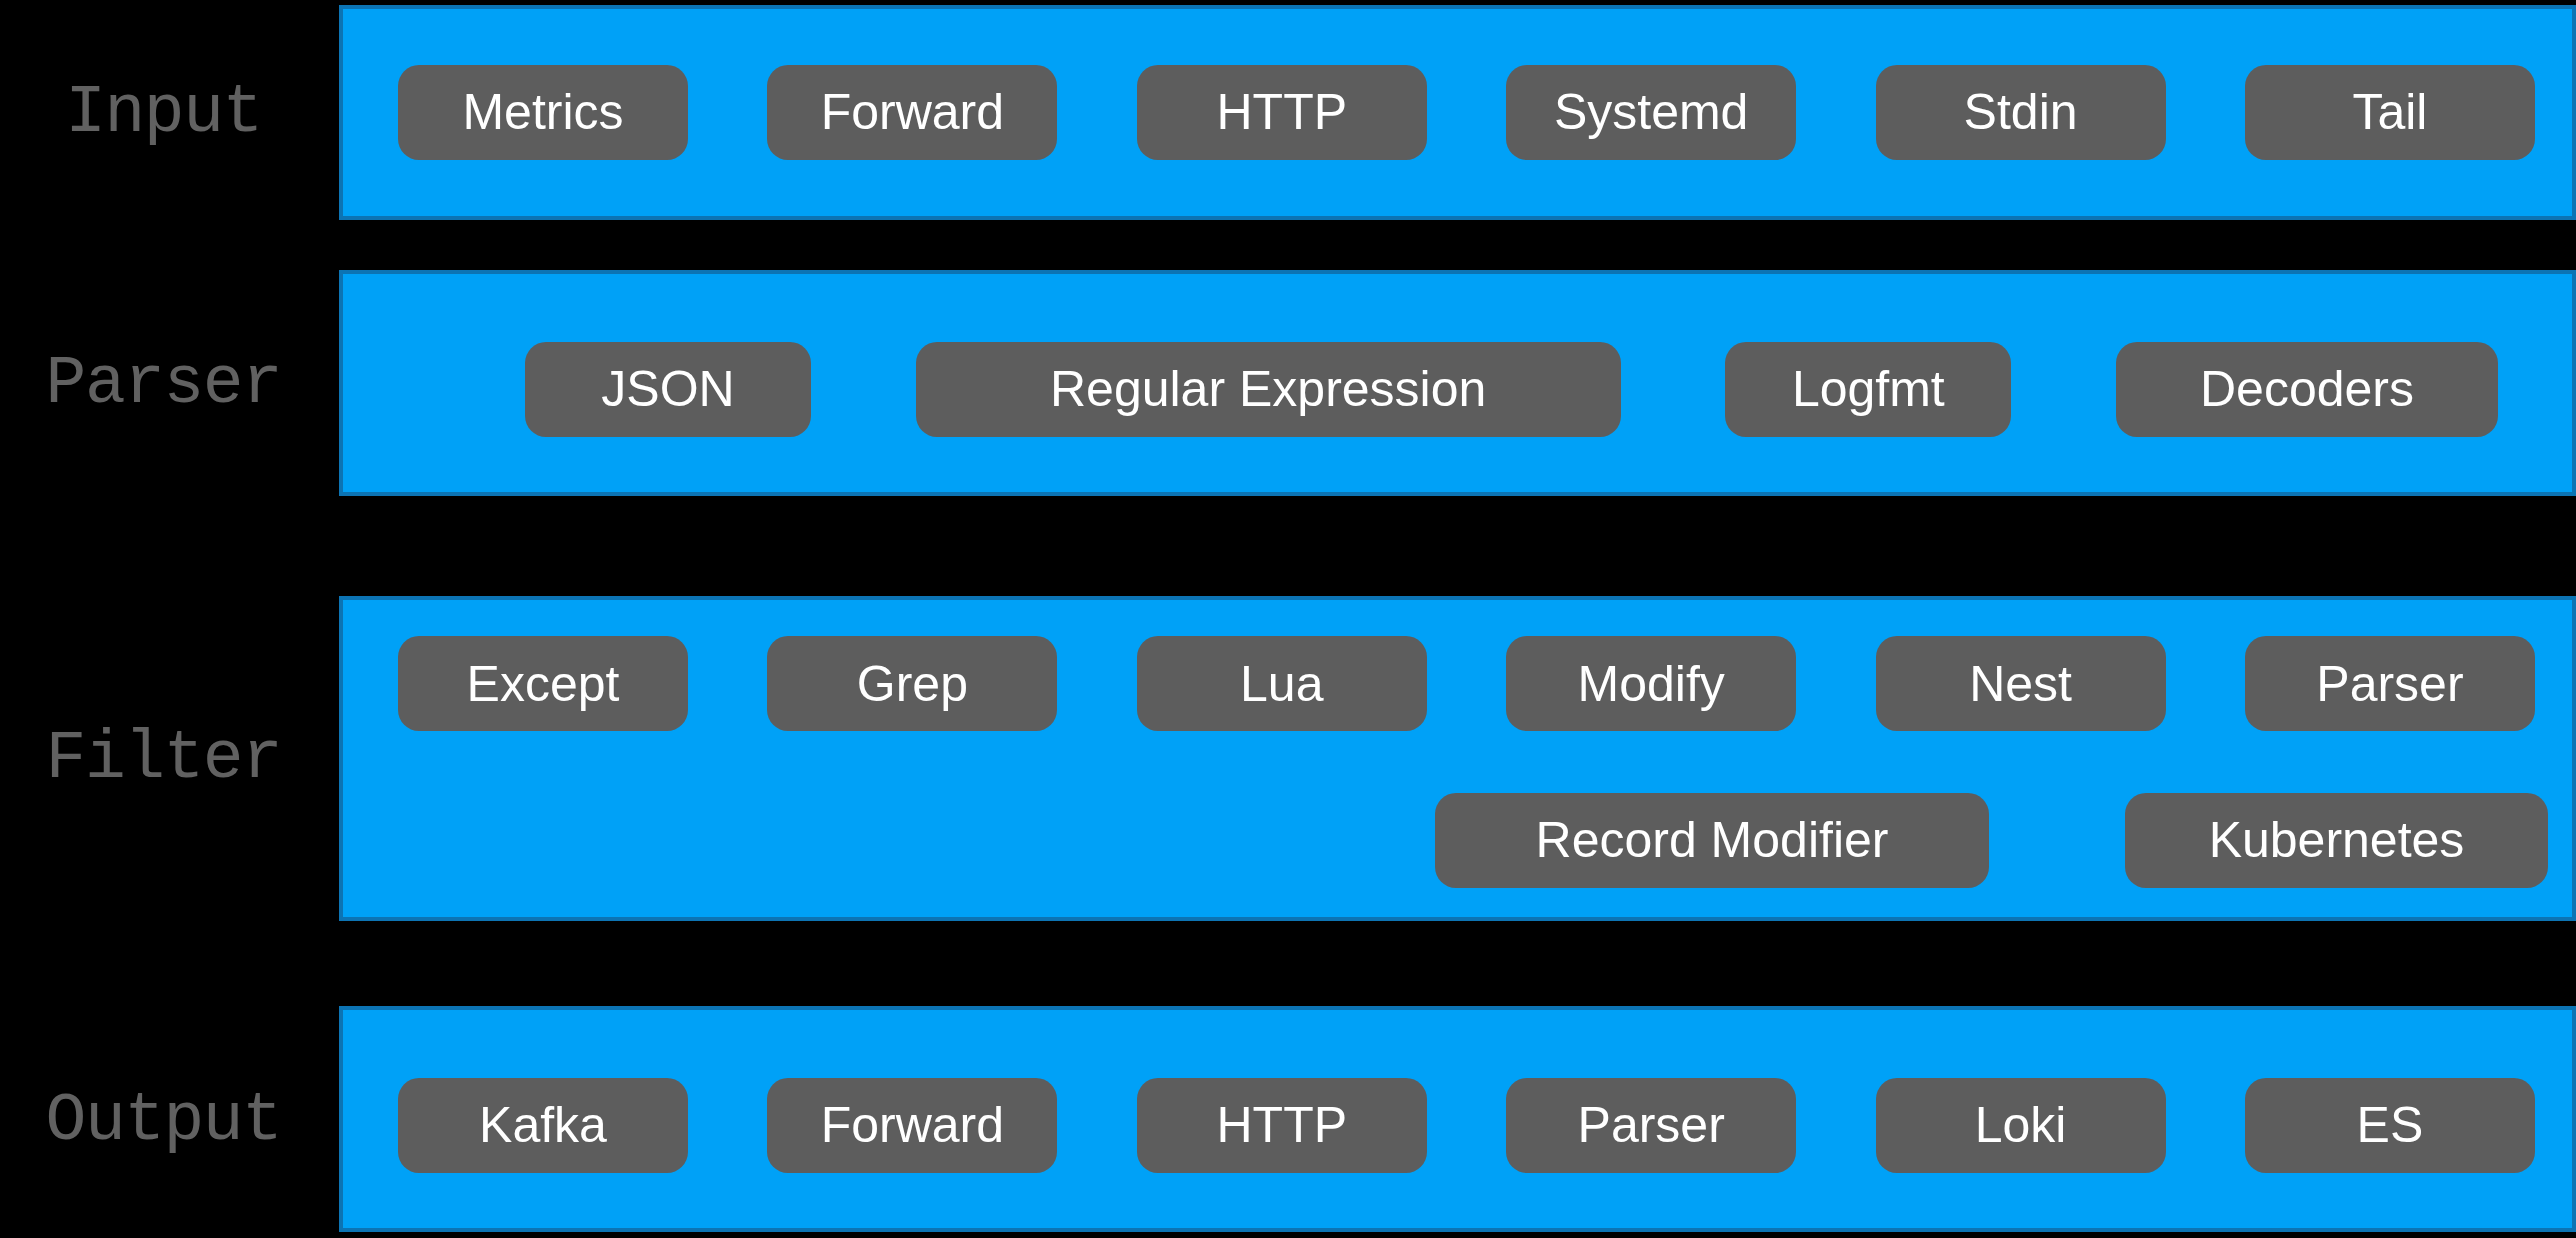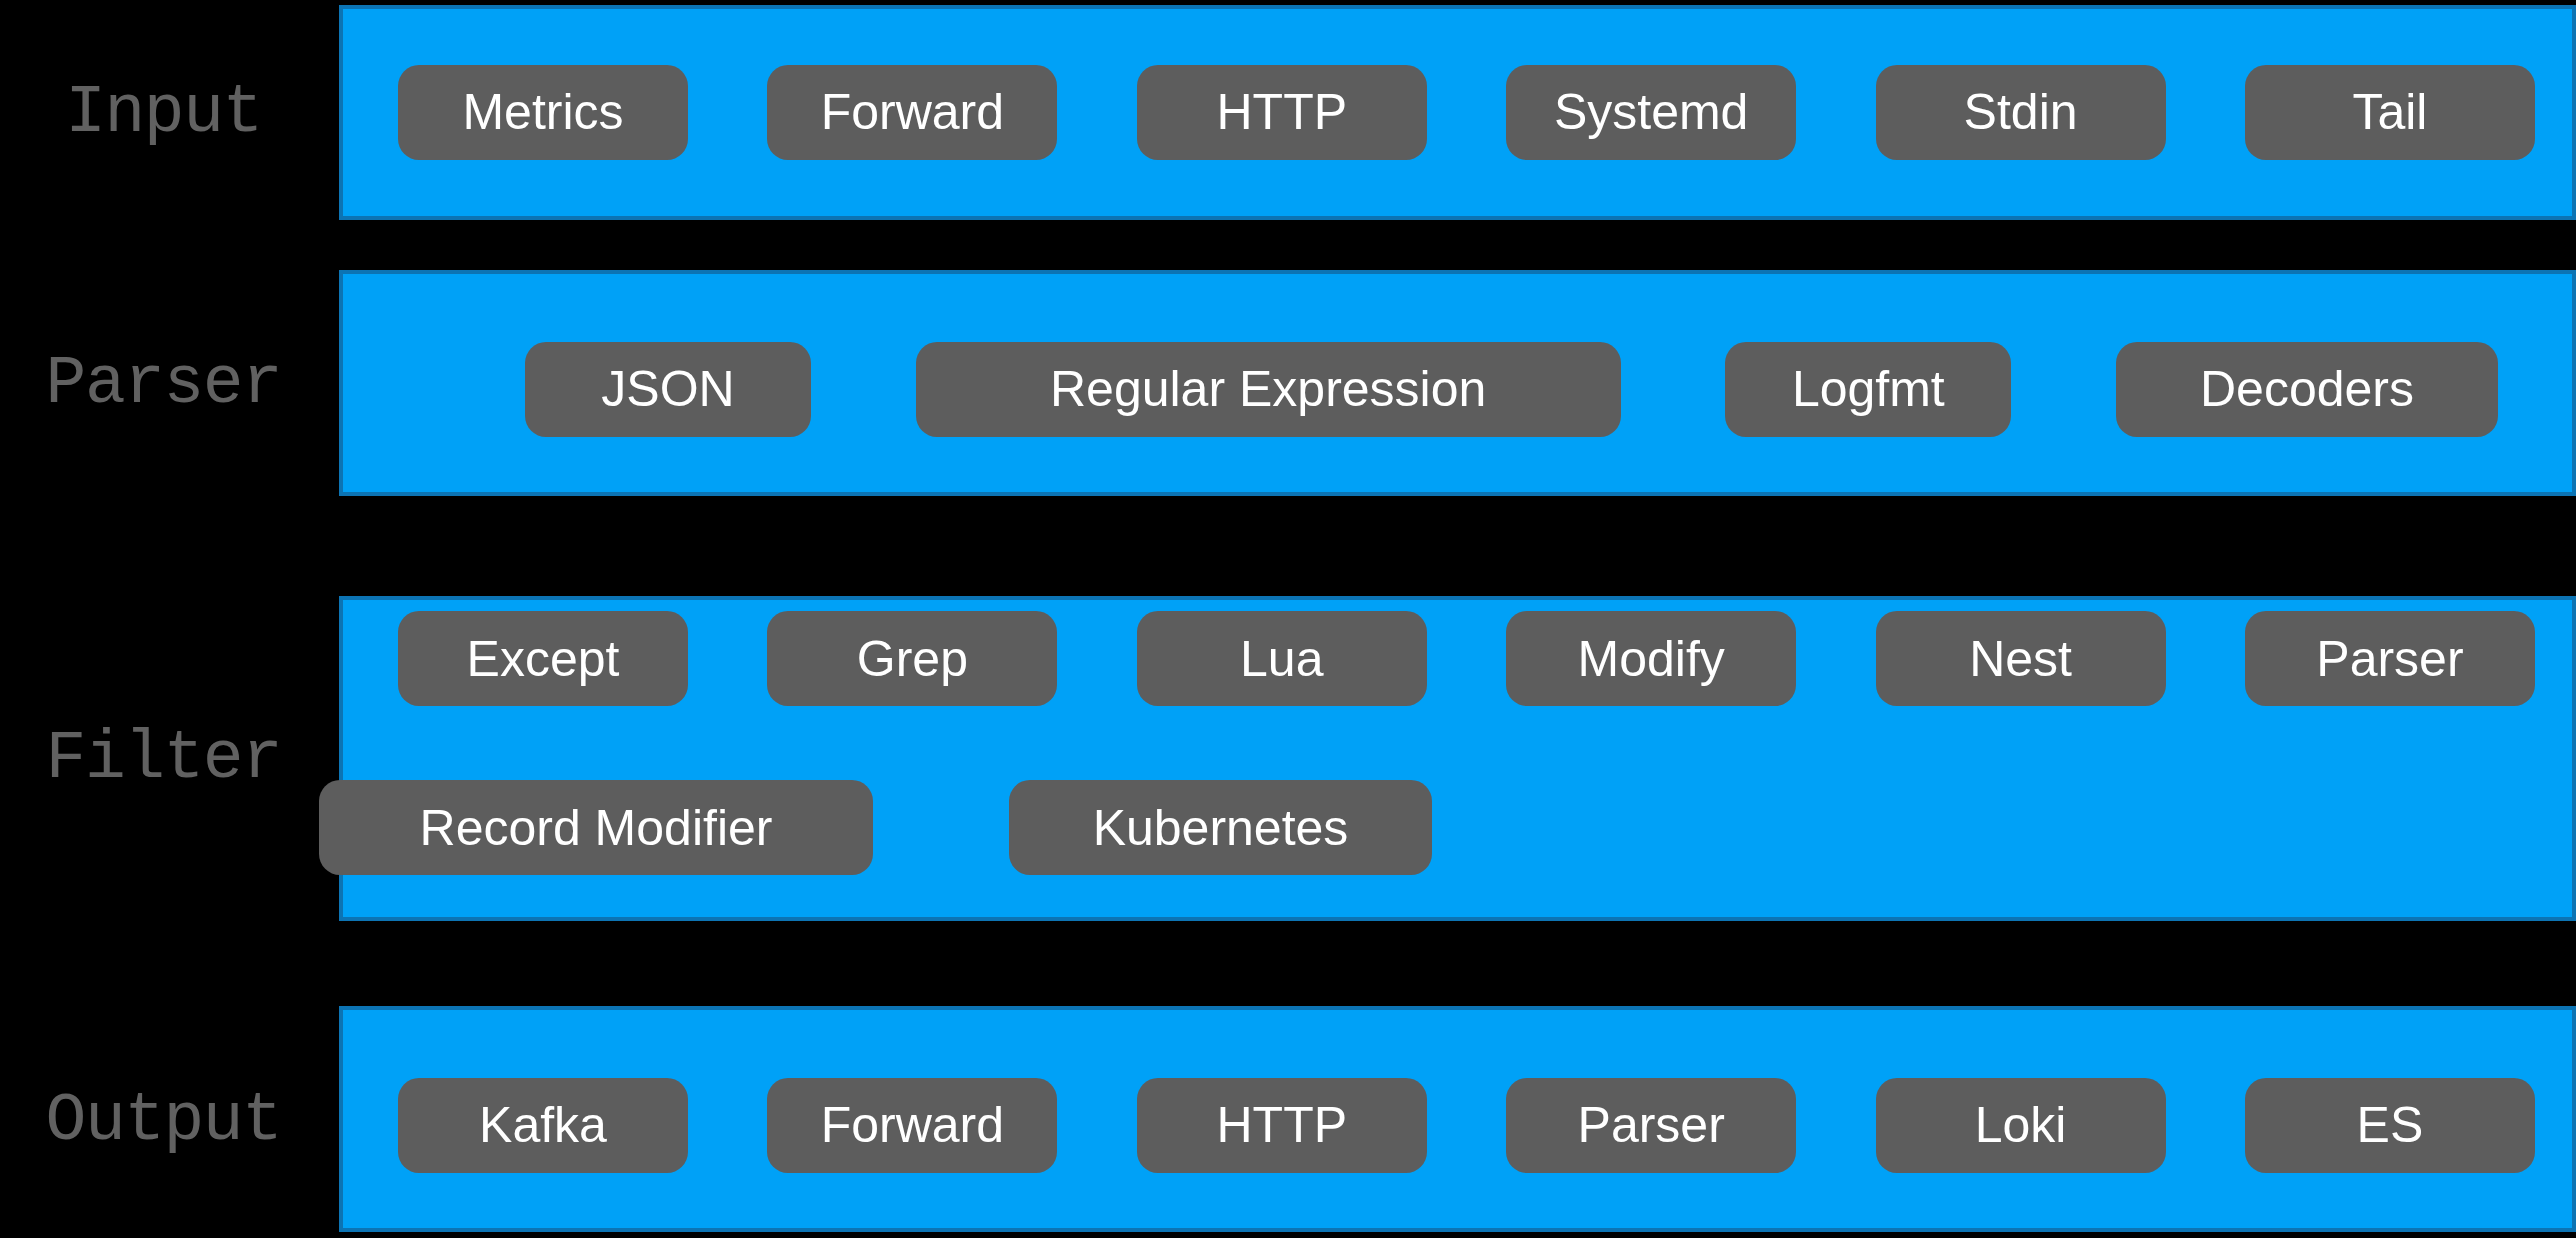--- a/index.html
+++ b/index.html
@@ -62,27 +62,27 @@
   }
   .cols6 { padding: 0 37px 0 55px; }
   .band-parser .tagrow { padding: 12.6px 74px 0 182px; }
   .band-output .tagrow { padding-top: 12.6px; }
 
   .filter-rows {
     height: 100%;
     display: flex;
     flex-direction: column;
     justify-content: center;
-    padding-top: 11px;
+    padding-top: 36px;
     gap: 32px;
   }
   .filter-rows .cols6 { height: auto; }
   .row2 {
     display: flex;
-    justify-content: flex-start;
+    justify-content: flex-end;
     gap: 136px;
     transform: translateX(-24px);
   }
 
   .tag {
     height: 95px;
     border-radius: 21px;
     background: var(--tag-bg);
     color: var(--tag-text);
     font-size: 50px;

